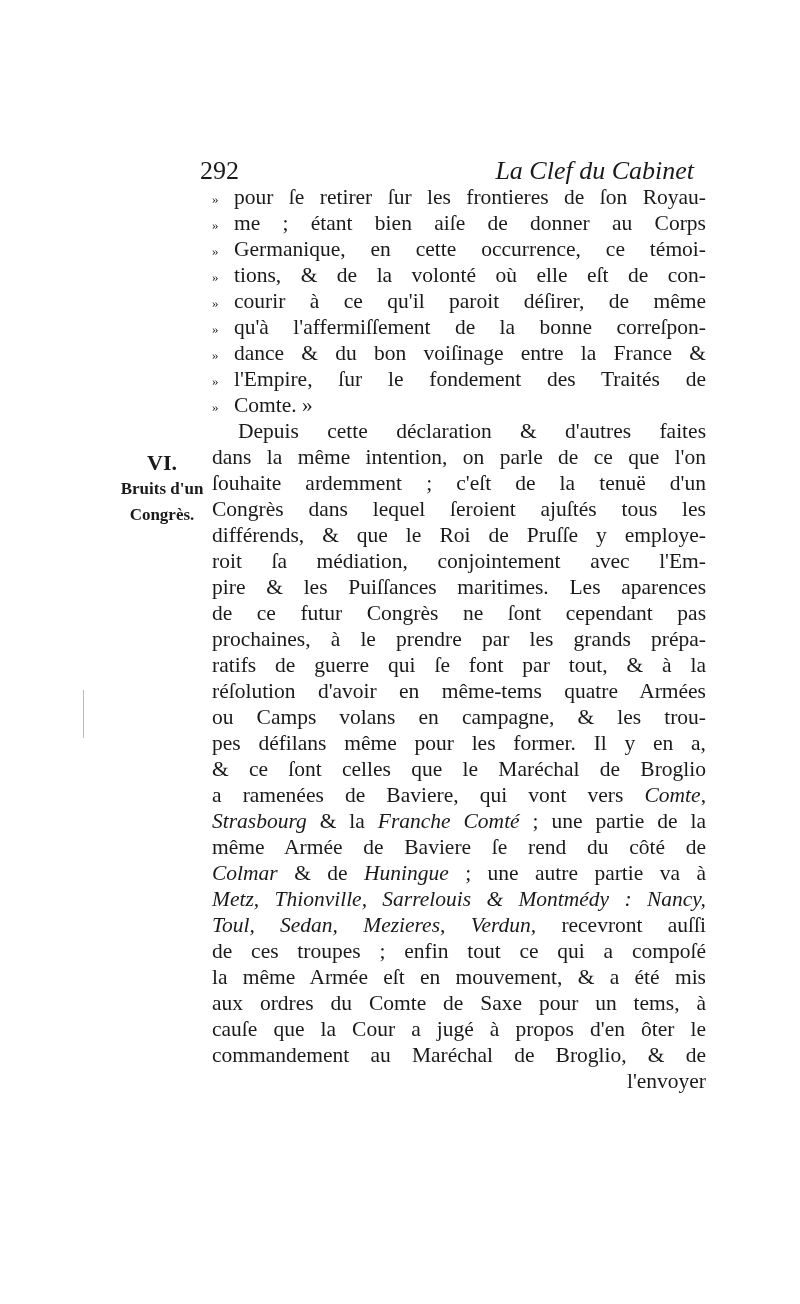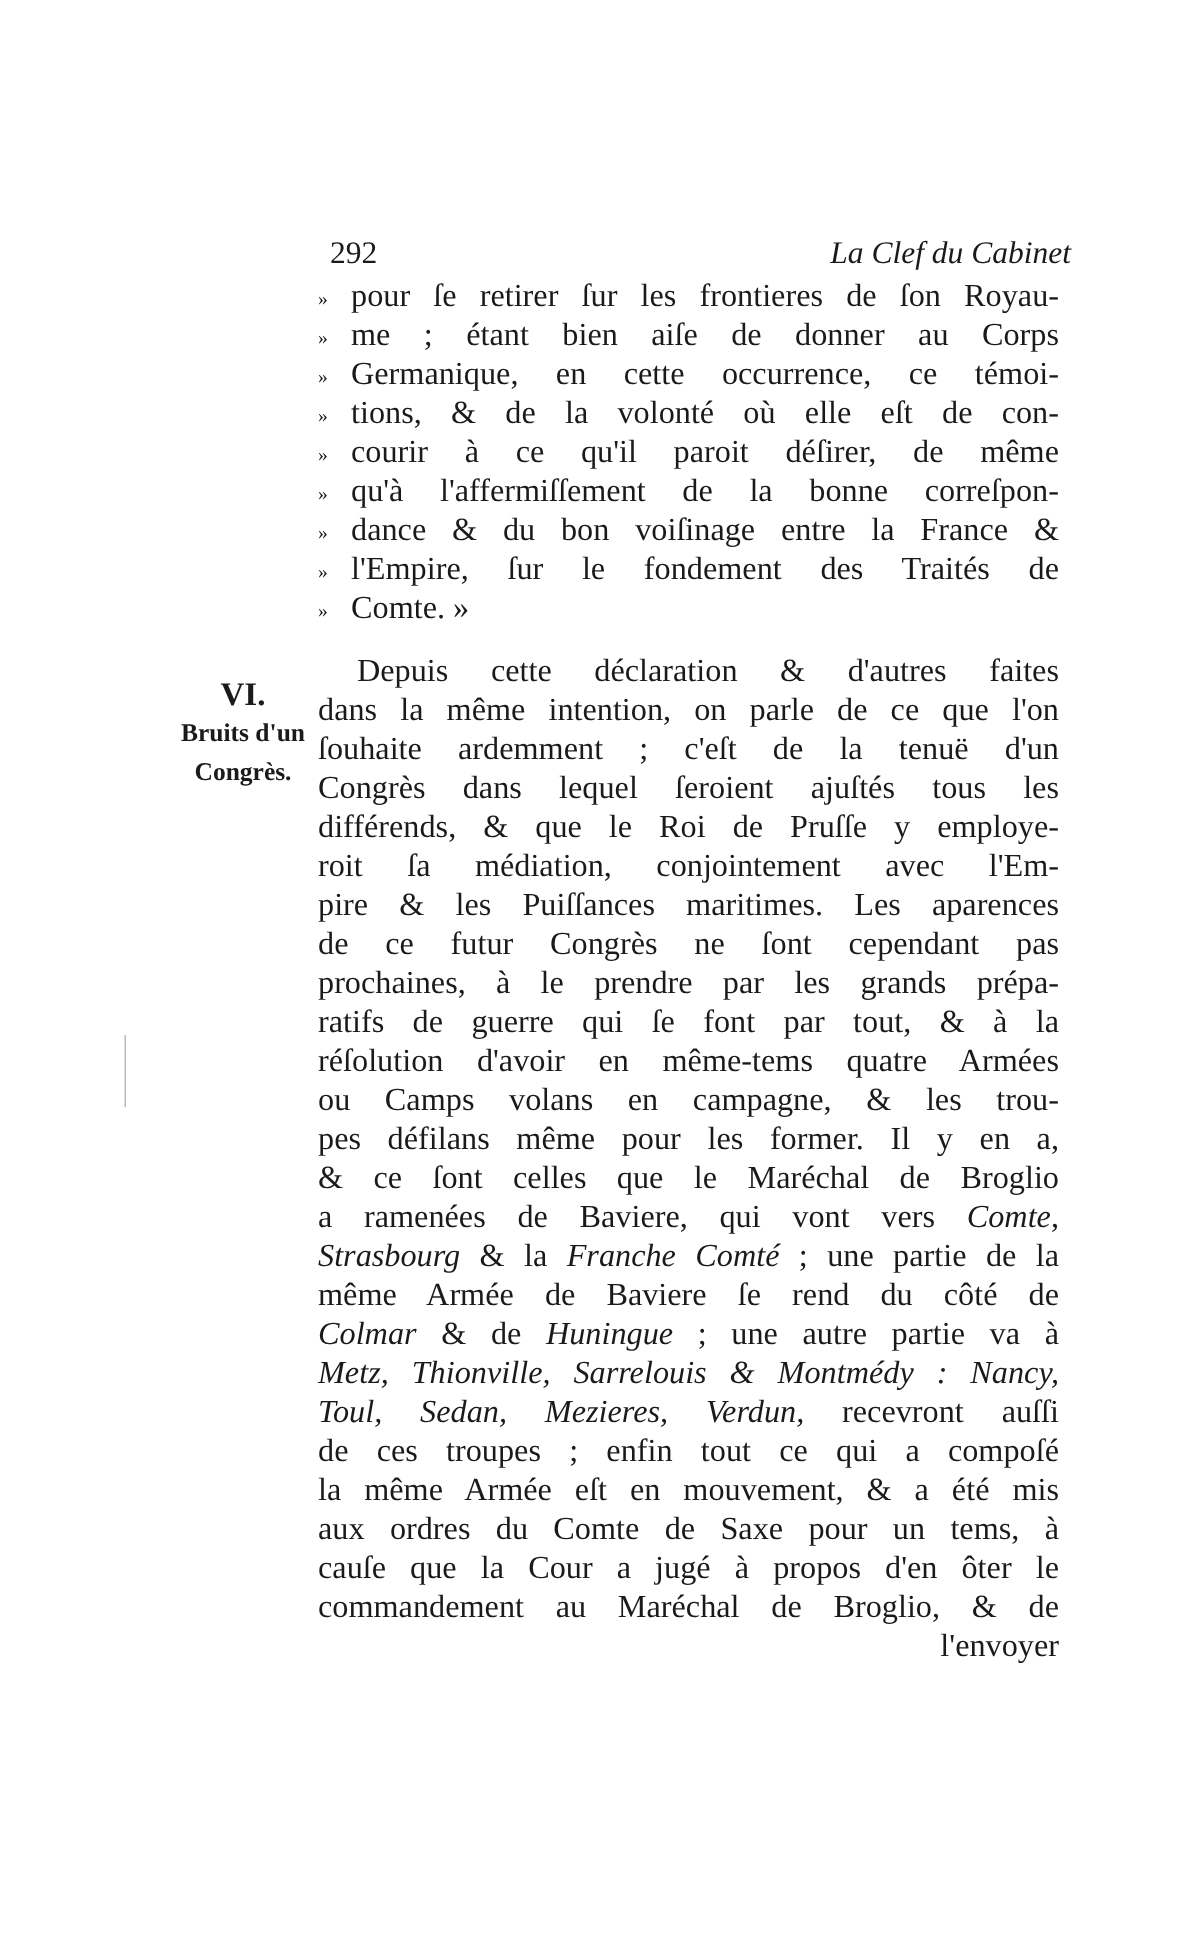--- a/index.html
+++ b/index.html
@@ -1,30 +1,30 @@
 <!DOCTYPE html>
 <html><head>
 <meta charset="utf-8">
 <style>
   html, body { margin: 0; padding: 0; background: #ffffff; }
   body { width: 800px; height: 1304px; position: relative; overflow: hidden;
          font-family: "Liberation Serif", "DejaVu Serif", serif; color: #1a1a1a; }
   .page { position: absolute; left: 0; top: 0; width: 800px; height: 1304px; }
-  .header { position: absolute; top: 156px; left: 220px; width: 494px; height: 28px; font-size: 21px; }
+  .header { position: absolute; top: 156px; left: 200px; width: 494px; height: 28px; font-size: 26px; }
   .pagenum { position: absolute; left: 0; top: 0; }
   .runtitle { position: absolute; left: 0; right: 0; text-align: right; font-style: italic; top: 0; }
   .body { position: absolute; left: 212px; top: 184px; width: 494px; }
   .line { height: 26px; line-height: 26px; font-size: 21.5px; white-space: nowrap;
           text-align: justify; text-align-last: justify; position: relative; }
   .line.nojust { text-align-last: left; }
   .line.right { text-align-last: right; }
   .q { display: inline-block; width: 22px; font-size: 13px; vertical-align: middle; text-align-last: left; }
   .quote-line .txt { display: inline-block; width: 472px; text-align: justify; text-align-last: justify; }
   .quote-line.nojust .txt { text-align-last: left; }
-  .indent { padding-left: 26px; margin-top: 16px; }
+  .indent { padding-left: 26px; }
   .it { font-style: italic; }
   .margin { position: absolute; left: 112px; top: 450px; width: 100px; text-align: center; }
   .margin .num { font-size: 22px; font-weight: bold; line-height: 26px; text-align: center; }
   .margin .note { font-size: 17px; font-weight: bold; line-height: 26px; text-align: center; }
   .rule { position: absolute; left: 83px; top: 690px; width: 1px; height: 48px; background: #bbb; }
 </style>
 </head>
 <body>
 
 <div class="page">

